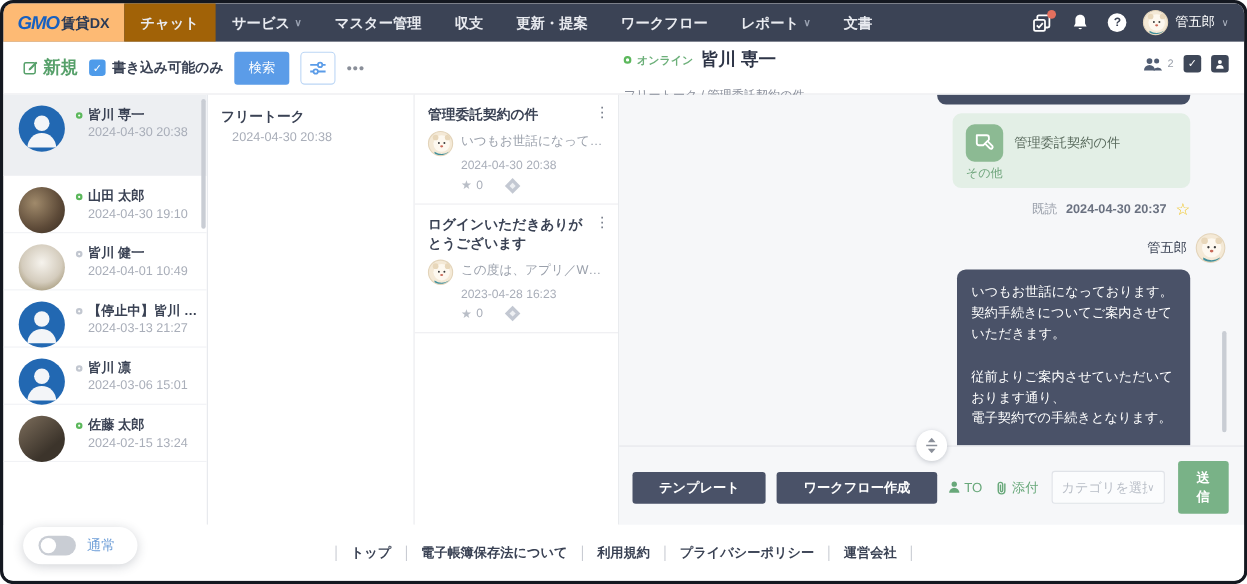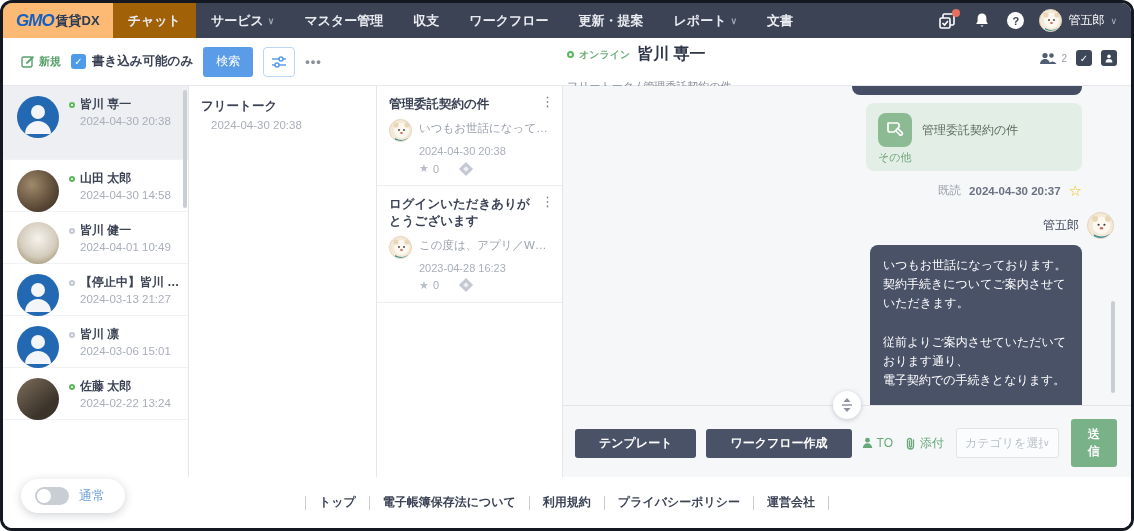--- a/index.html
+++ b/index.html
@@ -21,21 +21,21 @@
   .help-circle { width:17px; height:17px; border-radius:50%; background:#fff; color:#3b4355; font-size:11px; font-weight:700; display:flex; align-items:center; justify-content:center; cursor:pointer; }
   .user-chip { display:flex; align-items:center; gap:6px; cursor:pointer; }
   .mascot { width:23px; height:23px; border-radius:50%; background:#f4e9d6; border:1px solid #e3d4ba; position:relative; overflow:hidden; flex:0 0 auto; }
   .mascot svg { position:absolute; inset:0; }
   .user-name { color:#fff; font-size:12px; }
   .user-caret { color:#aeb5c2; font-size:9px; }
 
   
   .topbar { height:48px; flex:0 0 48px; display:flex; border-bottom:1px solid #e7e8ec; background:#fff; }
   .toolbar-left { width:560px; flex:0 0 560px; display:flex; align-items:center; gap:10px; padding:0 10px 0 18px; }
-  .new-btn { display:flex; align-items:center; gap:4px; color:#56a06a; font-size:11px; font-weight:600; cursor:pointer; white-space:nowrap; }
+  .new-btn { display:flex; align-items:center; gap:4px; color:#56a06a; font-size:16px; font-weight:600; cursor:pointer; white-space:nowrap; }
   .chk { display:flex; align-items:center; gap:6px; cursor:pointer; white-space:nowrap; }
   .checkbox { width:15px; height:15px; border-radius:3px; background:#4e9bea; color:#fff; font-size:10px; display:flex; align-items:center; justify-content:center; }
   .chk-label { font-size:12.5px; font-weight:700; color:#3a4254; }
   .search-input { width:222px; height:30px; border:1px solid #e2e4e9; border-radius:3px; background:#fbfbfc; padding:0 10px; font-size:12px; color:#3a4254; font-family:inherit; }
   .search-input::placeholder { color:#b9bec7; }
   .search-btn { height:30px; padding:0 13px; background:#5b9ce8; color:#fff; font-size:12px; border:none; border-radius:3px; cursor:pointer; font-family:inherit; }
   .filter-btn { width:32px; height:30px; border:1px solid #bcd6f5; background:#fff; border-radius:4px; display:flex; align-items:center; justify-content:center; cursor:pointer; }
   .more-dots { color:#8a8f99; font-size:13px; font-weight:700; letter-spacing:1px; cursor:pointer; }
 
   .chat-header { flex:1; position:relative; padding:6px 0 0 4px; }
@@ -147,24 +147,24 @@
           <span>サービス</span>
           <span class="nav-caret">∨</span>
         </div>
       <div class="nav-item">
           <span>マスター管理</span>
         </div>
       <div class="nav-item">
           <span>収支</span>
         </div>
       <div class="nav-item">
+          <span>更新・提案</span>
+        </div>
+      <div class="nav-item">
           <span>ワークフロー</span>
-        </div>
-      <div class="nav-item">
-          <span>更新・提案</span>
         </div>
       <div class="nav-item">
           <span>レポート</span>
           <span class="nav-caret">∨</span>
         </div>
       <div class="nav-item">
           <span>文書</span>
         </div>
     </nav>
     <div class="nav-right">
@@ -276,21 +276,21 @@
           <span class="diamond"></span>
         </div>
       </div>
       <div class="contact">
         <span class="avatar photo-cat-brown"></span>
         <div class="c-meta">
           <div class="c-name-row">
               <span class="presence"></span>
               <span class="c-name">山田 太郎</span>
             </div>
-          <div class="c-date">2024-04-30 14:58</div>
+          <div class="c-date">2024-04-30 19:10</div>
           <span class="diamond red"></span>
         </div>
       </div>
       <div class="contact">
         <span class="avatar photo-cat-white"></span>
         <div class="c-meta">
           <div class="c-name-row">
               <span class="presence off"></span>
               <span class="c-name">皆川 健一</span>
             </div>
@@ -330,21 +330,21 @@
           <span class="diamond"></span>
         </div>
       </div>
       <div class="contact">
         <span class="avatar photo-dark"></span>
         <div class="c-meta">
           <div class="c-name-row">
               <span class="presence"></span>
               <span class="c-name">佐藤 太郎</span>
             </div>
-          <div class="c-date">2024-02-22 13:24</div>
+          <div class="c-date">2024-02-15 13:24</div>
         </div>
       </div>
       <span class="v-thumb"></span>
     </aside>
 
     <div class="col rooms">
       <div>
         <div class="room-name">フリートーク</div>
         <div class="room-date">2024-04-30 20:38</div>
         <span class="diamond"></span>

